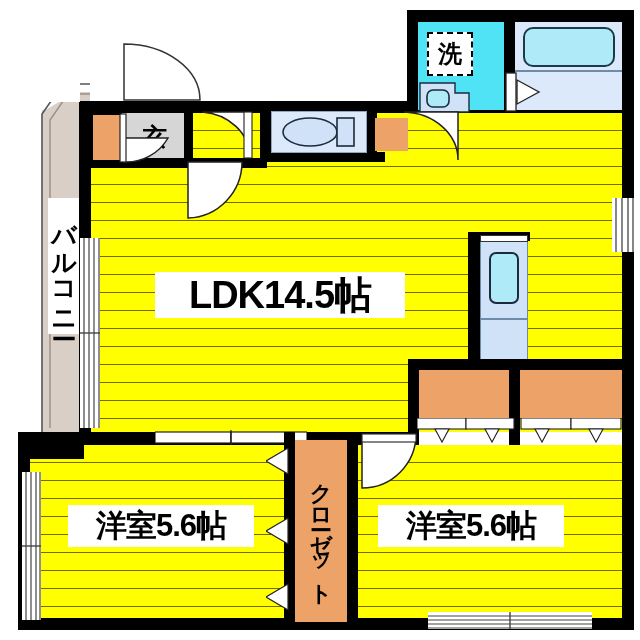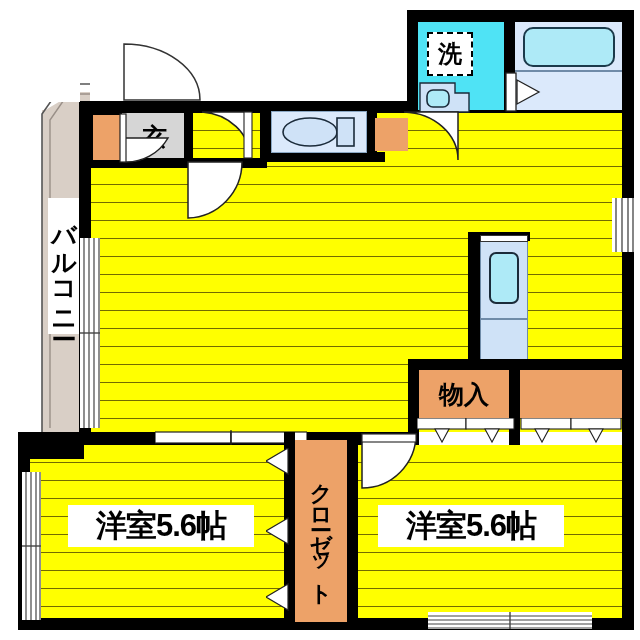--- a/index.html
+++ b/index.html
@@ -145,27 +145,27 @@
 
   <svg class="abs" style="left:80px;top:238px;width:22px;height:190px;" viewBox="0 0 22 190">
     <rect x="0" y="0" width="20" height="190" fill="#ffffff"></rect>
     <line x1="4" y1="0" x2="4" y2="190" stroke="#444" stroke-width="1.2"></line>
     <line x1="9" y1="0" x2="9" y2="190" stroke="#444" stroke-width="1.2"></line>
     <line x1="14" y1="0" x2="14" y2="190" stroke="#444" stroke-width="1.2"></line>
     <line x1="19" y1="0" x2="19" y2="190" stroke="#444" stroke-width="1.2"></line>
     <line x1="0" y1="95" x2="20" y2="95" stroke="#444" stroke-width="1.4"></line>
   </svg>
 
+  <div class="lbl" style="left:155px;top:272px;width:250px;height:46px;font-size:38px;letter-spacing:-1px;">LDK14.5帖</div>
 
   <div class="abs wall" style="left:408px;top:359px;width:226px;height:12px;"></div>
   <div class="abs wall" style="left:408px;top:359px;width:11px;height:86px;"></div>
   <div class="abs wall" style="left:509px;top:359px;width:11px;height:86px;"></div>
   <div class="abs orange" style="left:419px;top:370px;width:90px;height:48px;border:none;">
   </div>
-  <div class="lbl plain" style="left:419px;top:370px;width:90px;height:48px;font-size:25px;background:transparent;">物入</div>
   <div class="abs orange" style="left:520px;top:370px;width:102px;height:48px;border:none;">
   </div>
 
   <svg class="abs" style="left:417px;top:418px;width:206px;height:26px;" viewBox="0 0 206 26">
     <rect x="0" y="0" width="49" height="11" fill="#ffffff" stroke="#222" stroke-width="1.1"></rect>
     <rect x="49" y="0" width="48" height="11" fill="#ffffff" stroke="#222" stroke-width="1.1"></rect>
     <rect x="104" y="0" width="50" height="11" fill="#ffffff" stroke="#222" stroke-width="1.1"></rect>
     <rect x="154" y="0" width="50" height="11" fill="#ffffff" stroke="#222" stroke-width="1.1"></rect>
     <path d="M 18 11 L 32 11 L 25 24 Z" fill="#ffffff" stroke="#222" stroke-width="1.1"></path>
     <path d="M 68 11 L 82 11 L 75 24 Z" fill="#ffffff" stroke="#222" stroke-width="1.1"></path>

